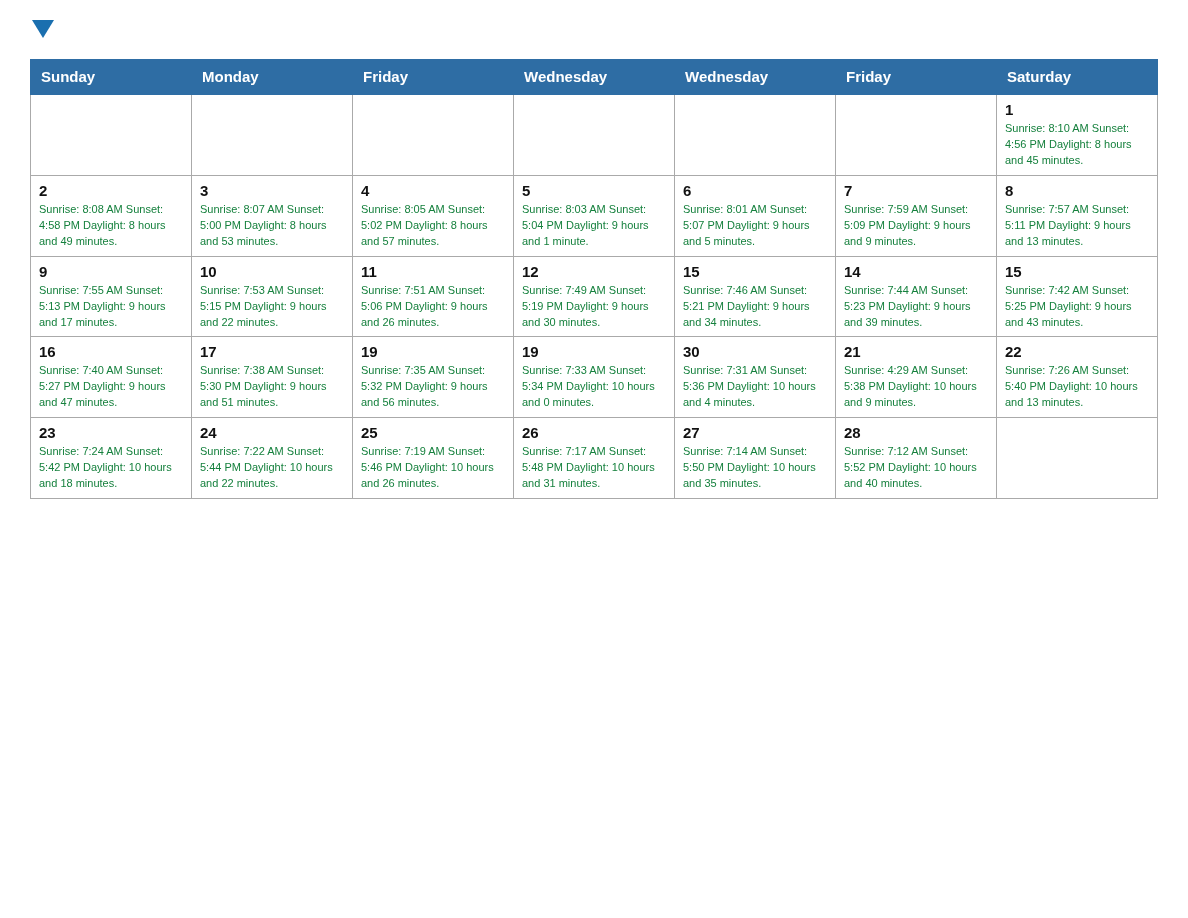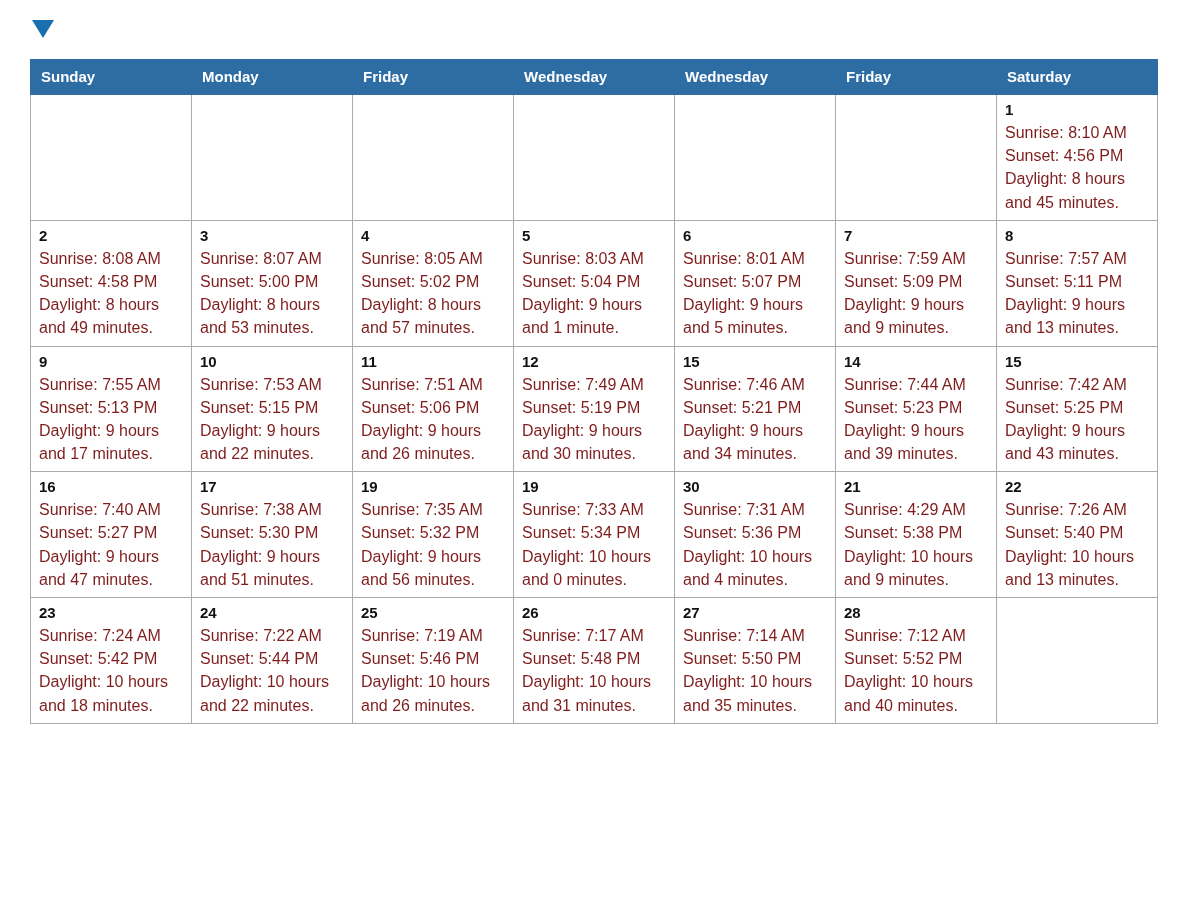--- a/index.html
+++ b/index.html
@@ -76,22 +76,22 @@
       background: #fff;
     }
     .day-number {
       font-size: 15px;
       font-weight: bold;
       margin-bottom: 3px;
       display: block;
       color: #111;
     }
     .day-info {
-      font-size: 16px;
-      color: #7f1d1d;
+      font-size: 11px;
+      color: #15803d;
       line-height: 1.45;
     }
     tbody tr:first-child td {
       border-top: 2px solid #2e6da4;
     }
     tbody tr td:first-child {
       border-left: 1px solid #aaa;
     }
   </style>
 </head>

